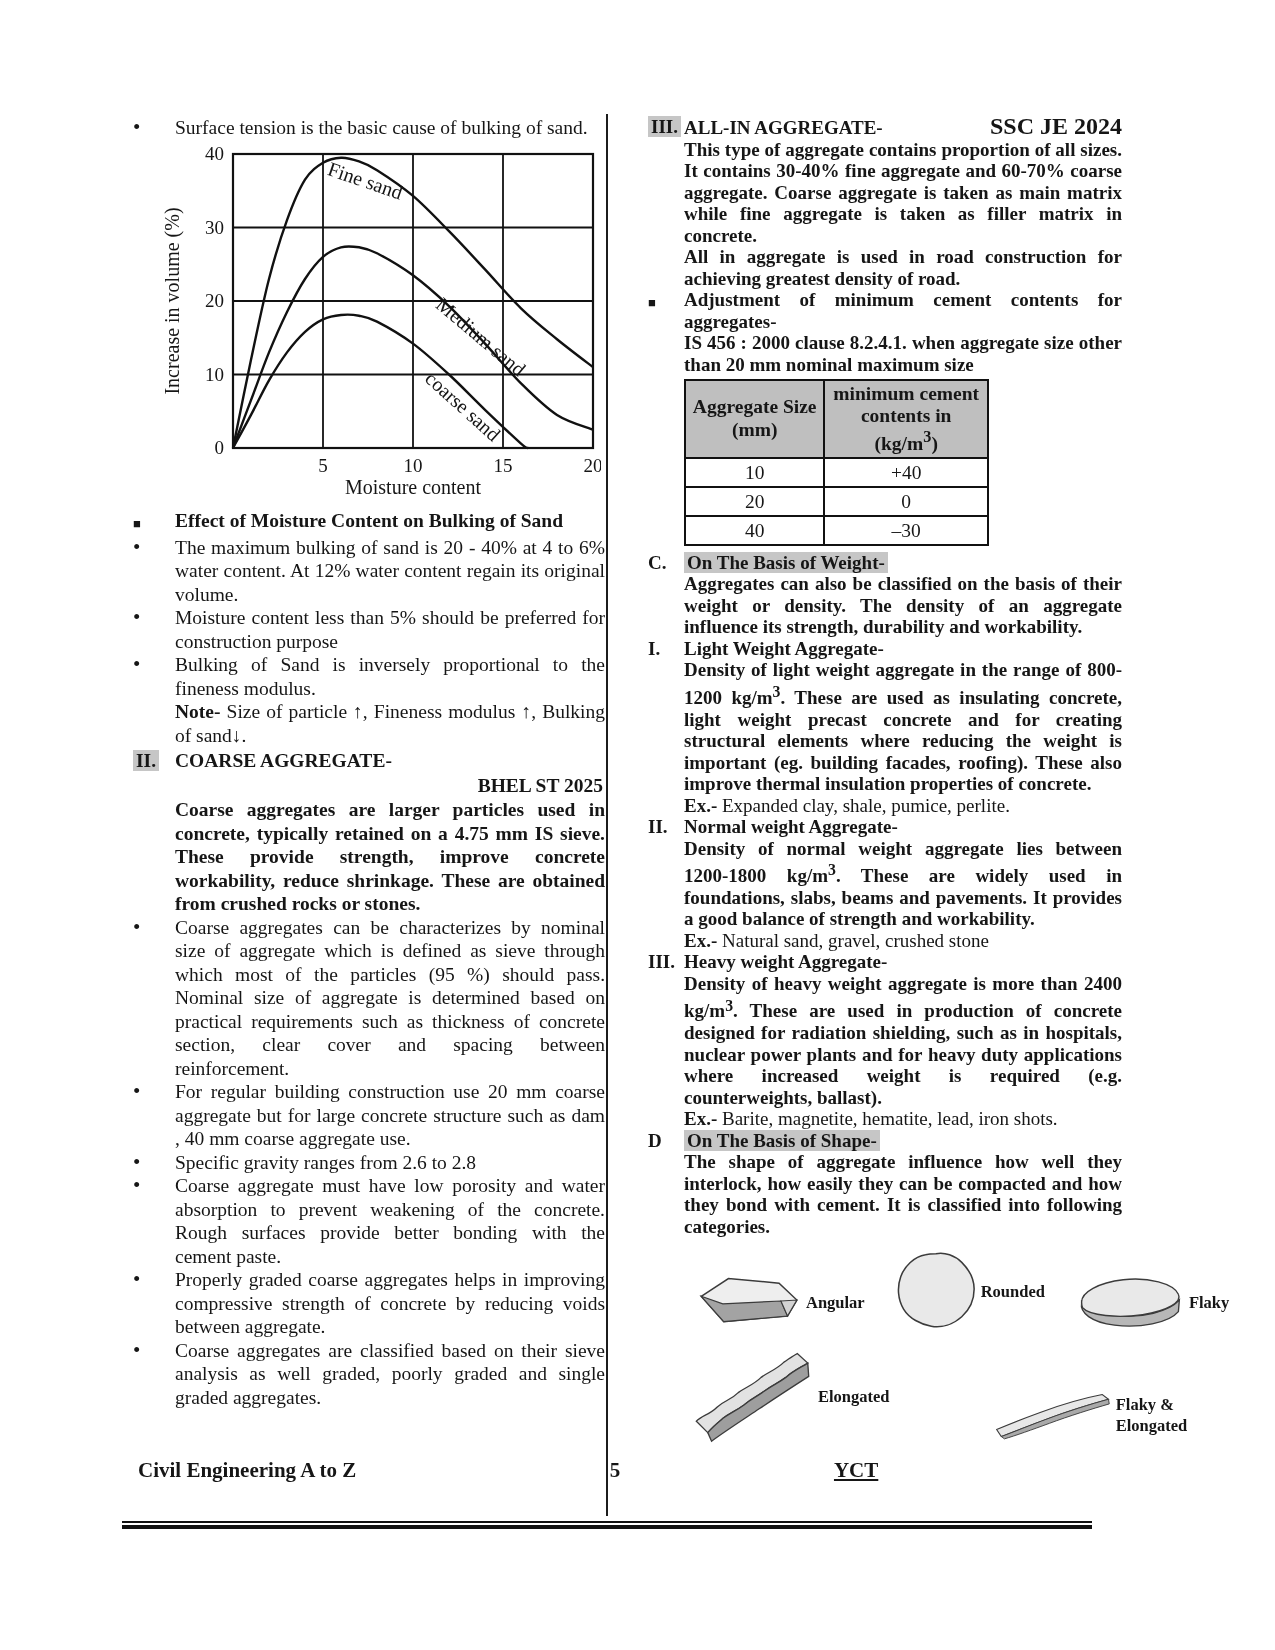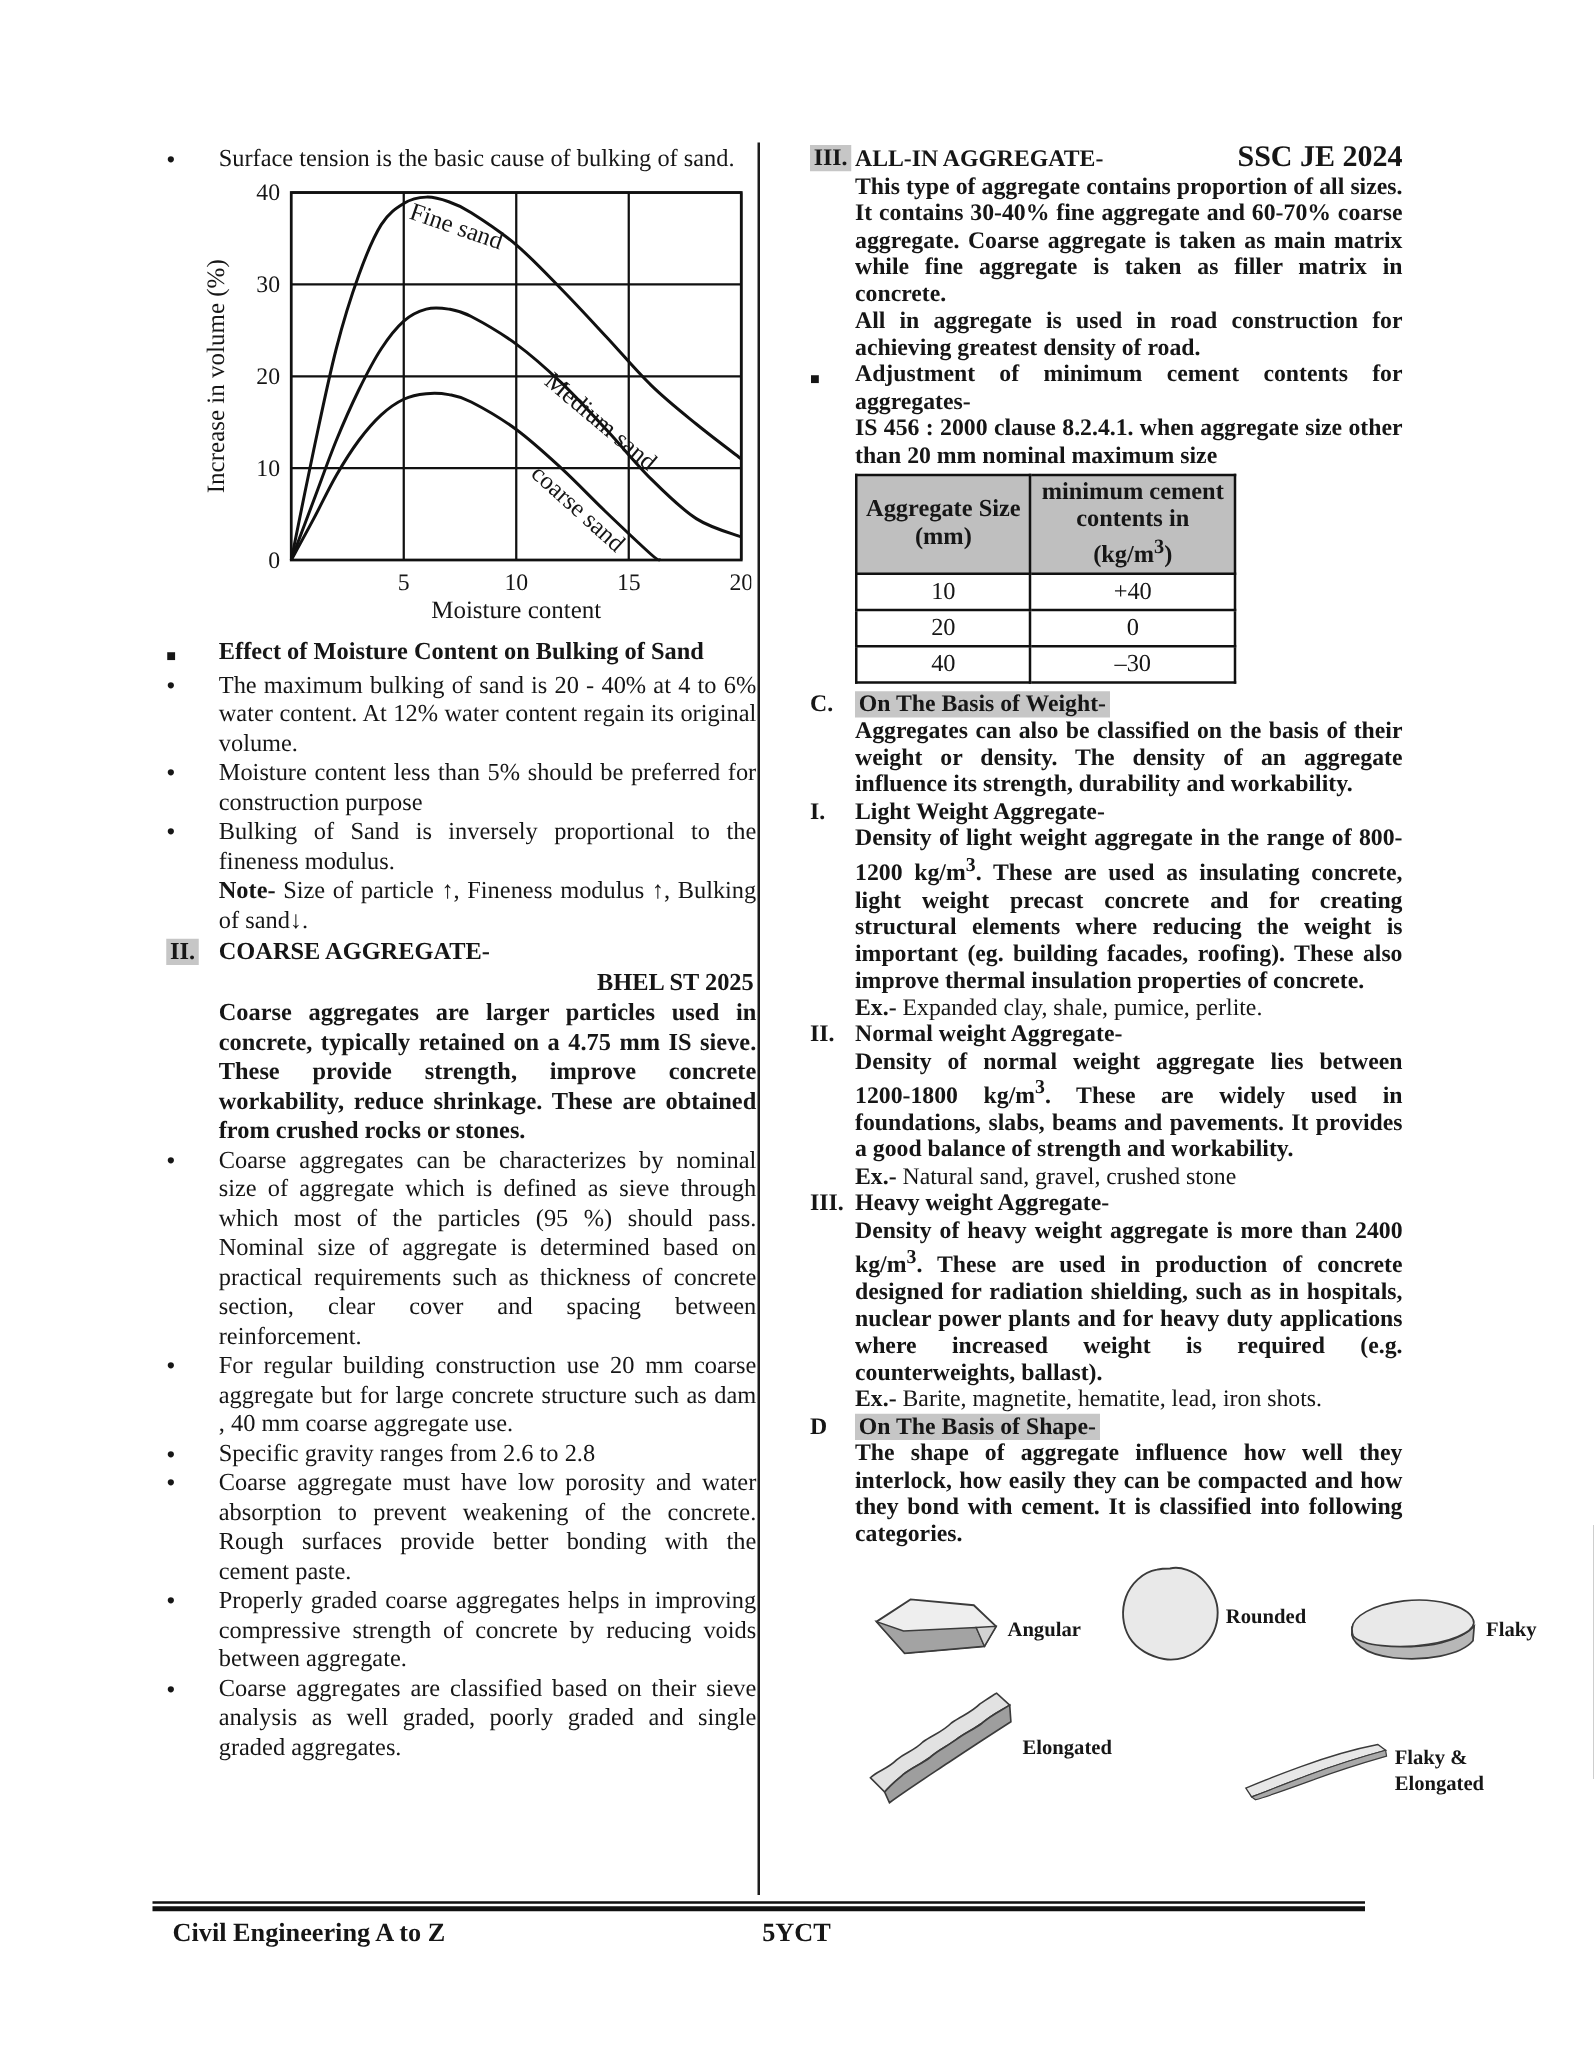--- a/index.html
+++ b/index.html
@@ -33,25 +33,25 @@
   .ex-line{margin-left:36px;text-align:left;}
   .fig-row{display:flex;align-items:flex-end;}
   .fig-row1{margin:12px 0 2px 46px;gap:26px;}
   .fig-row2{margin:14px 0 0 40px;gap:102px;}
   .fig{display:flex;flex-direction:row;align-items:center;}
   .fig-label{font-weight:bold;font-size:16.5px;margin-top:2px;}
   .footer-rule{position:absolute;left:122px;top:1521px;width:970px;}
   .fr-thin{height:2px;background:#111;}
   .fr-gap{height:2px;}
   .fr-thick{height:4px;background:#111;}
-  .footer-text{position:absolute;left:122px;top:1534px;width:970px;display:flex;
+  .footer-text{position:absolute;left:122px;top:1458px;width:970px;display:flex;
         align-items:baseline;font-weight:bold;font-size:21px;}
   .footer-text .fl{flex:1;text-align:left;padding-left:16px;}
   .footer-text .fc{flex:0 0 auto;}
-  .footer-text .fr{flex:1;text-align:left;}
+  .footer-text .fr{flex:1;text-align:center;text-decoration:underline;}
   svg text{font-family:"Liberation Serif","DejaVu Serif",serif;fill:#161616;}
 </style>
 </head>
 <body>
 
 <div class="page">
 
   <div class="divider"></div>
 
   <div class="col col-left">

